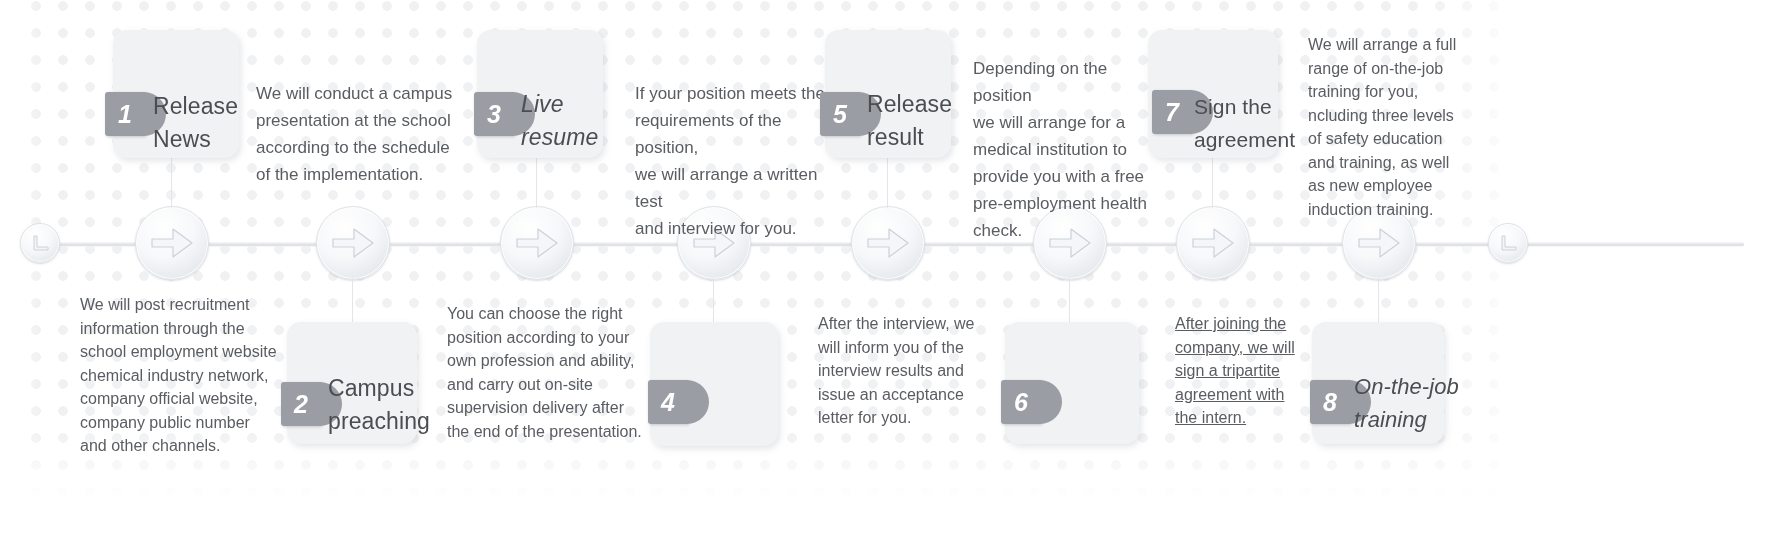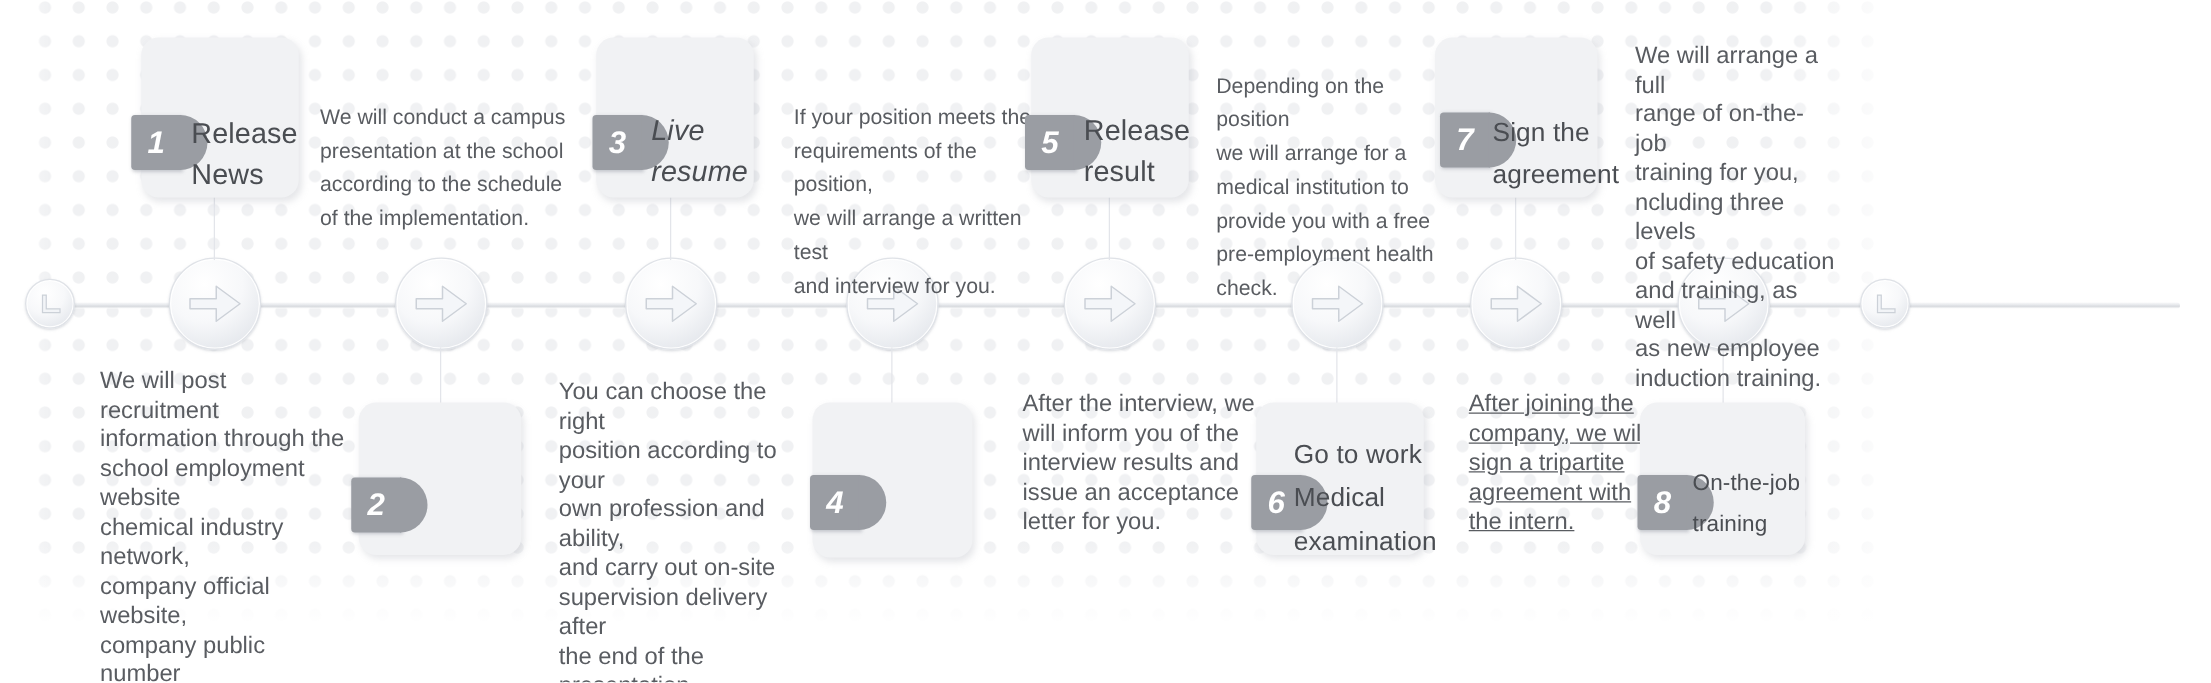--- a/index.html
+++ b/index.html
@@ -114,21 +114,21 @@
     white-space: pre-line;
   }
 
   
   .desc {
     position: absolute;
     color: #595c61;
     white-space: pre-line;
   }
   .desc.loose { font-size: 17px; line-height: 27px; }
-  .desc.tight { font-size: 19px; line-height: 23.5px; }
+  .desc.tight { font-size: 16px; line-height: 23.5px; }
 </style>
 </head>
 <body>
 
 <div id="stage">
 
   <div class="dots"></div>
   <div class="dots-mask"></div>
 
   <div class="rail"></div>
@@ -230,20 +230,22 @@
 school employment website
 chemical industry network,
 company official website,
 company public number
 and other channels.</div>
 
   <div class="card" style="left:287px; top:322px; width:130px; height:122px;">
     <div class="badge" style="left:-6px; top:60px;">
       <span>2</span>
     </div>
+    <div class="card-title" style="left:41px; top:50px; width:110px;">Campus
+preaching</div>
   </div>
 
   <div class="card" style="left:477px; top:30px; width:126px; height:128px;">
     <div class="badge" style="left:-3px; top:62px;">
       <span>3</span>
     </div>
     <div class="card-title" style="left:44px; top:58px; width:105px;font-style:italic;">Live
 resume</div>
   </div>
   <div class="desc loose" style="left:635px; top:80px; width:210px;">If your position meets the
@@ -279,23 +281,20 @@
   <div class="desc tight" style="left:818px; top:312px; width:190px;">After the interview, we
 will inform you of the
 interview results and
 issue an acceptance
 letter for you.</div>
 
   <div class="card" style="left:1005px; top:322px; width:134px; height:122px;">
     <div class="badge" style="left:-4px; top:58px;">
       <span>6</span>
     </div>
-    <div class="card-title" style="left:30px; top:24px; width:130px; font-size:21px; line-height:35px;">Go to work
-Medical
-examination</div>
   </div>
 
   <div class="card" style="left:1148px; top:30px; width:130px; height:128px;">
     <div class="badge" style="left:4px; top:60px;">
       <span>7</span>
     </div>
     <div class="card-title" style="left:46px; top:60px; width:140px; font-size:21px;">Sign the
 agreement</div>
   </div>
   <div class="desc tight" style="left:1308px; top:33px; width:160px;">We will arrange a full
@@ -309,17 +308,17 @@
   <div class="desc tight" style="left:1175px; top:312px; width:150px;text-decoration:underline;">After joining the
 company, we will
 sign a tripartite
 agreement with
 the intern.</div>
 
   <div class="card" style="left:1312px; top:322px; width:132px; height:122px;">
     <div class="badge" style="left:-2px; top:58px;">
       <span>8</span>
     </div>
-    <div class="card-title" style="left:42px; top:48px; width:130px; font-size:18px;">On-the-job
+    <div class="card-title" style="left:42px; top:48px; width:130px; font-size:22px;font-style:italic;">On-the-job
 training</div>
   </div>
 
 </div>
 
 </body></html>

